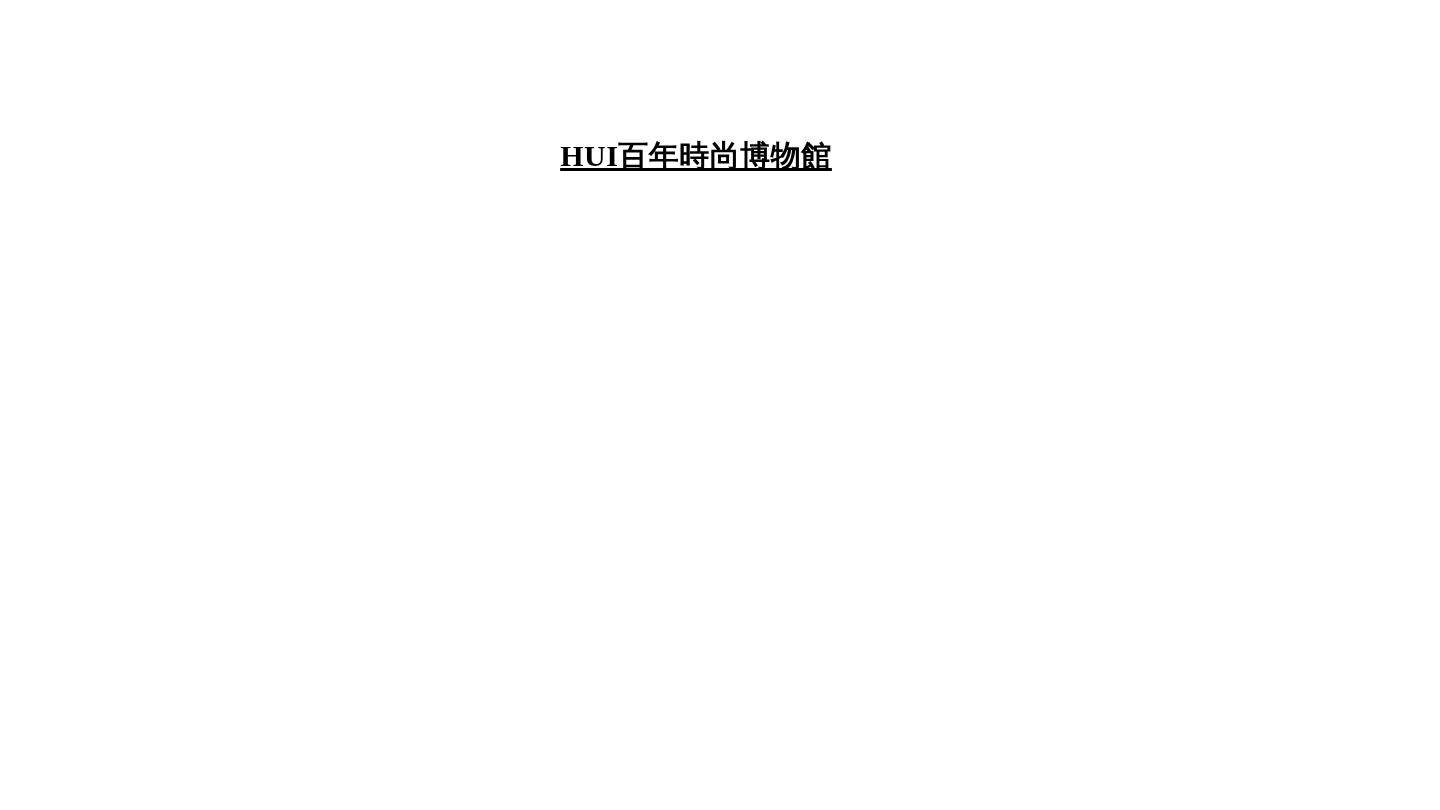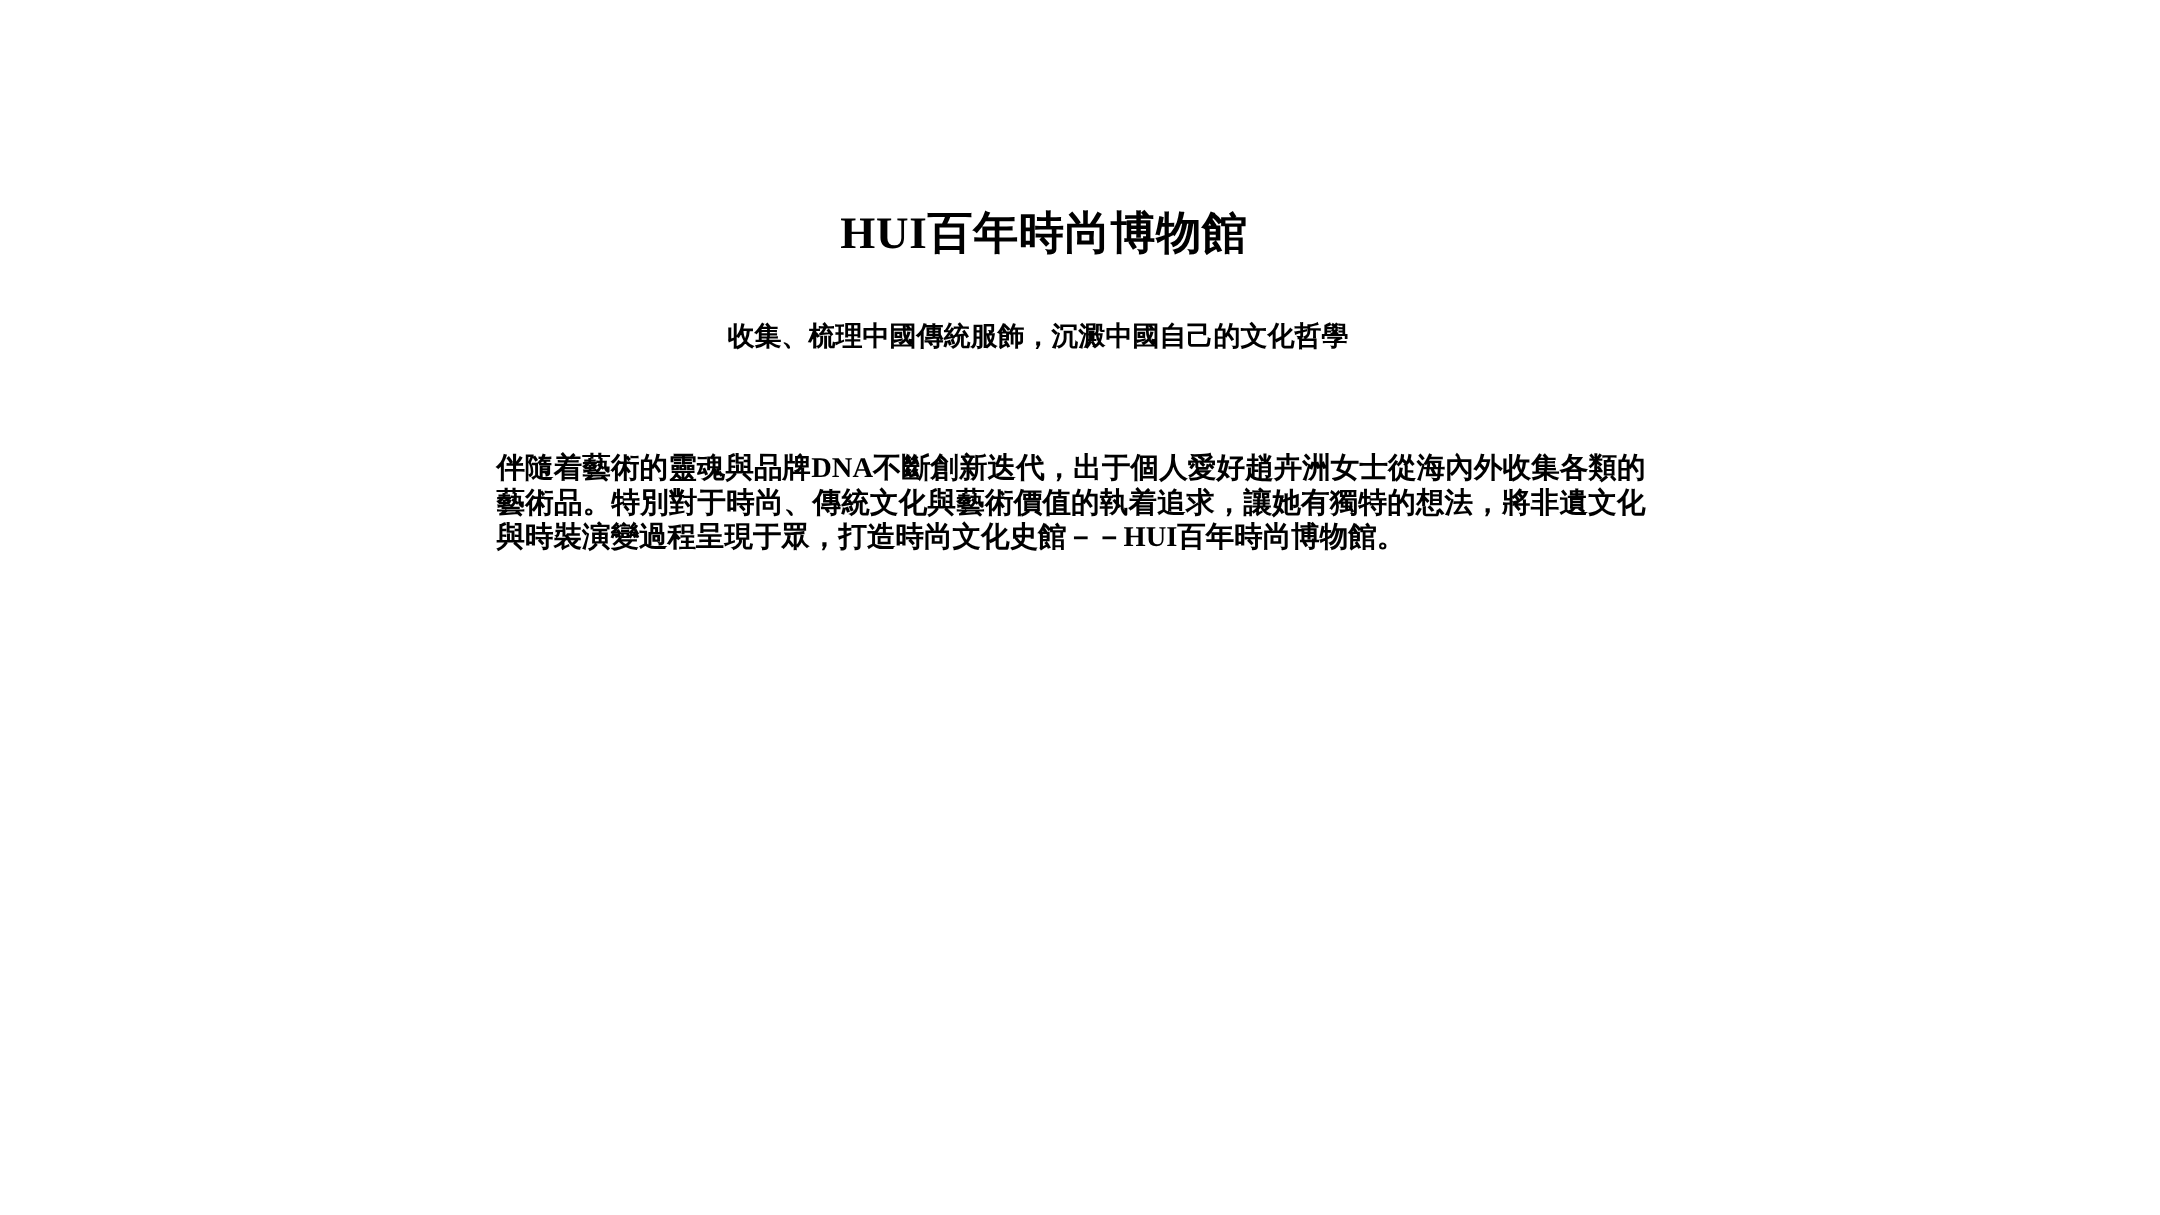--- a/index.html
+++ b/index.html
@@ -13,20 +13,21 @@
     color: #000000;
     overflow: hidden;
     position: relative;
     font-family: "Liberation Serif", "DejaVu Serif", serif;
   }
   .page {
     position: absolute;
     left: 331px;
     top: 0;
     width: 766px;
+    text-decoration: underline;
   }
   .header {
     text-align: center;
     padding-right: 36px; 
   }
   .title {
     margin: 141px 0 0 0;
     font-size: 30px;
     line-height: 30px;
     font-weight: 700;
@@ -64,19 +65,17 @@
 </style>
 </head>
 <body style="background: rgb(255, 255, 255); color: rgb(0, 0, 0);">
 
 <main class="page">
 
   <header class="header">
     <h1 class="title">HUI百年時尚博物館</h1>
   </header>
 
-  <div class="tagline">收集、梳理中國傳統服飾，沉澱中國自己的文化哲學</div>
 
   <section class="body-copy">
-    <p>伴隨着藝術的靈魂與品牌DNA不斷創新迭代，出于個人愛好趙卉洲女士從海內外收集各類的藝術品。特別對于時尚、傳統文化與藝術價值的執着追求，讓她有獨特的想法，將非遺文化與時裝演變過程呈現于眾，打造時尚文化史館－－HUI百年時尚博物館。</p>
   </section>
 
 </main>
 
 </body></html>

